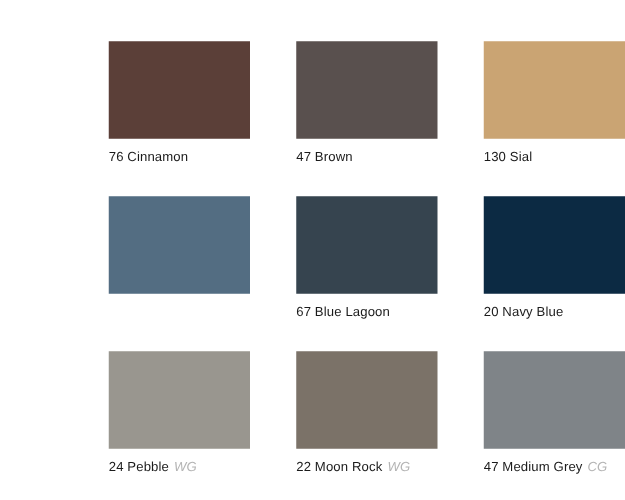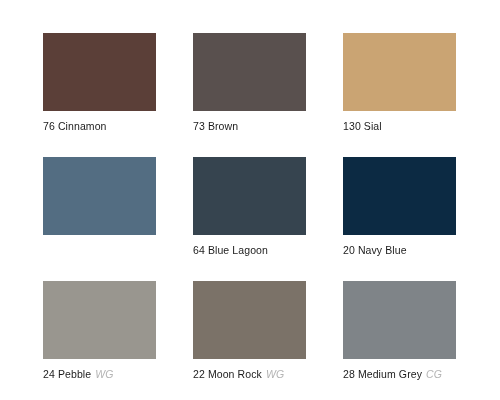--- a/index.html
+++ b/index.html
@@ -19,20 +19,21 @@
     height: 400px;
     box-sizing: border-box;
     padding: 33px 0 0 43px;
   }
   .swatch-grid {
     display: grid;
     grid-template-columns: repeat(3, 113px);
     grid-template-rows: repeat(3, auto);
     column-gap: 37px;
     row-gap: 24px;
+    margin-left: 44px;
   }
   .swatch-cell {
     width: 113px;
   }
   .swatch-chip {
     width: 113px;
     height: 78px;
     display: block;
   }
   .swatch-label {
@@ -59,51 +60,51 @@
 <div class="palette">
   <div class="swatch-grid">
 
     <div class="swatch-cell">
       <span class="swatch-chip" style="background-color: rgb(91, 63, 56);"></span>
       <div class="swatch-label"><span>76 Cinnamon</span></div>
     </div>
 
     <div class="swatch-cell">
       <span class="swatch-chip" style="background-color: rgb(89, 80, 78);"></span>
-      <div class="swatch-label"><span>73 Brown</span></div>
+      <div class="swatch-label"><span>47 Brown</span></div>
     </div>
 
     <div class="swatch-cell">
       <span class="swatch-chip" style="background-color: rgb(202, 164, 115);"></span>
       <div class="swatch-label"><span>130 Sial</span></div>
     </div>
 
     <div class="swatch-cell">
       <span class="swatch-chip" style="background-color: rgb(83, 109, 130);"></span>
     </div>
 
     <div class="swatch-cell">
       <span class="swatch-chip" style="background-color: rgb(54, 68, 79);"></span>
-      <div class="swatch-label"><span>64 Blue Lagoon</span></div>
+      <div class="swatch-label"><span>67 Blue Lagoon</span></div>
     </div>
 
     <div class="swatch-cell">
       <span class="swatch-chip" style="background-color: rgb(12, 42, 67);"></span>
       <div class="swatch-label"><span>20 Navy Blue</span></div>
     </div>
 
     <div class="swatch-cell">
       <span class="swatch-chip" style="background-color: rgb(153, 150, 143);"></span>
       <div class="swatch-label"><span>24 Pebble</span><span class="swatch-code">WG</span></div>
     </div>
 
     <div class="swatch-cell">
       <span class="swatch-chip" style="background-color: rgb(123, 114, 104);"></span>
       <div class="swatch-label"><span>22 Moon Rock</span><span class="swatch-code">WG</span></div>
     </div>
 
     <div class="swatch-cell">
       <span class="swatch-chip" style="background-color: rgb(127, 132, 136);"></span>
-      <div class="swatch-label"><span>28 Medium Grey</span><span class="swatch-code">CG</span></div>
+      <div class="swatch-label"><span>47 Medium Grey</span><span class="swatch-code">CG</span></div>
     </div>
 
   </div>
 </div>
 
 </body></html>

